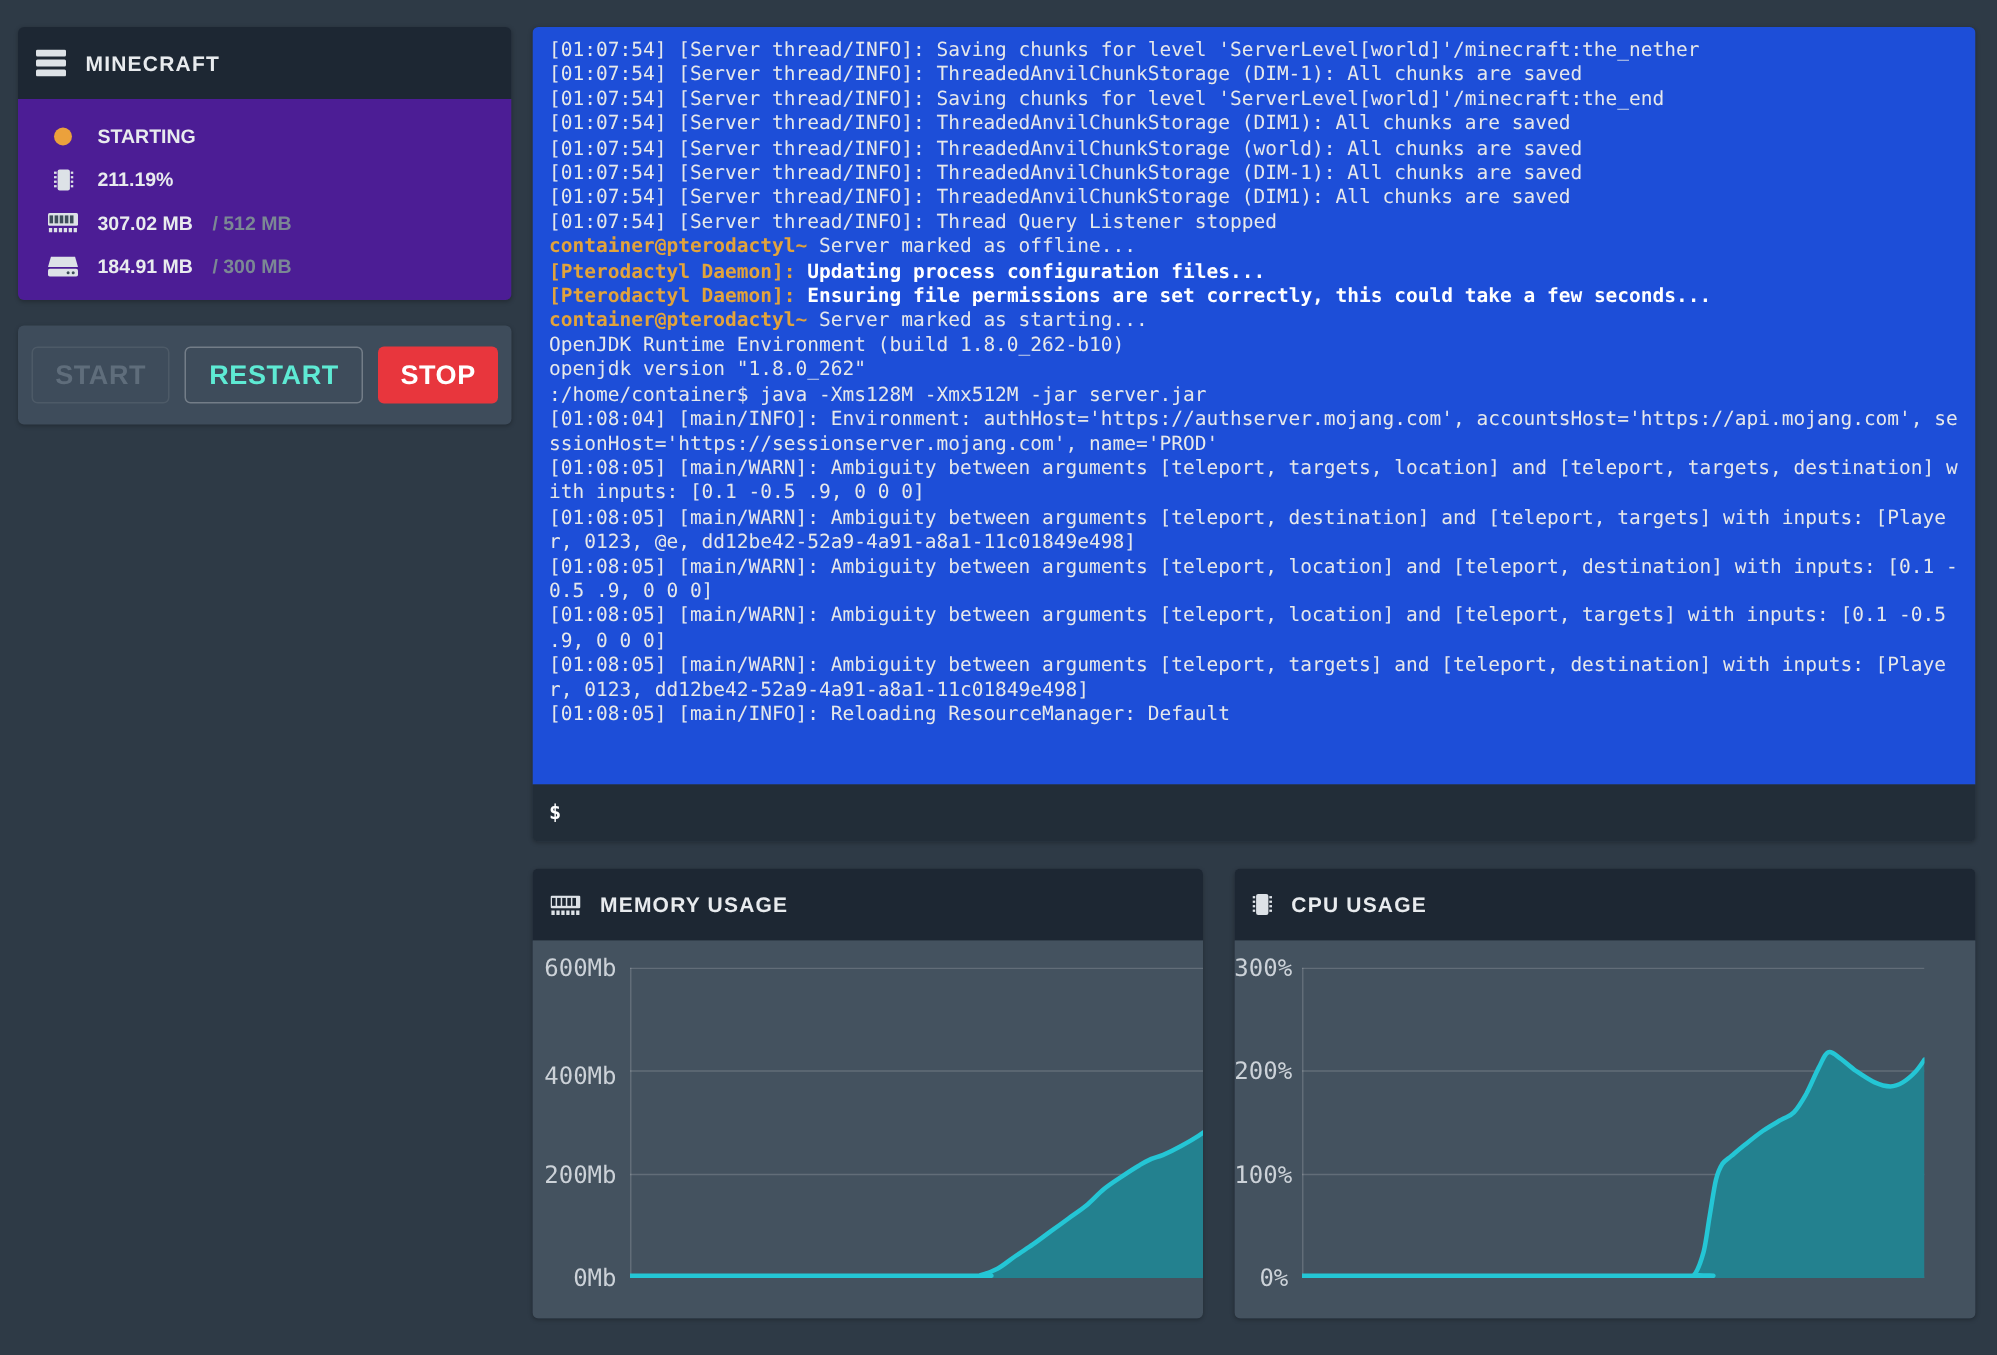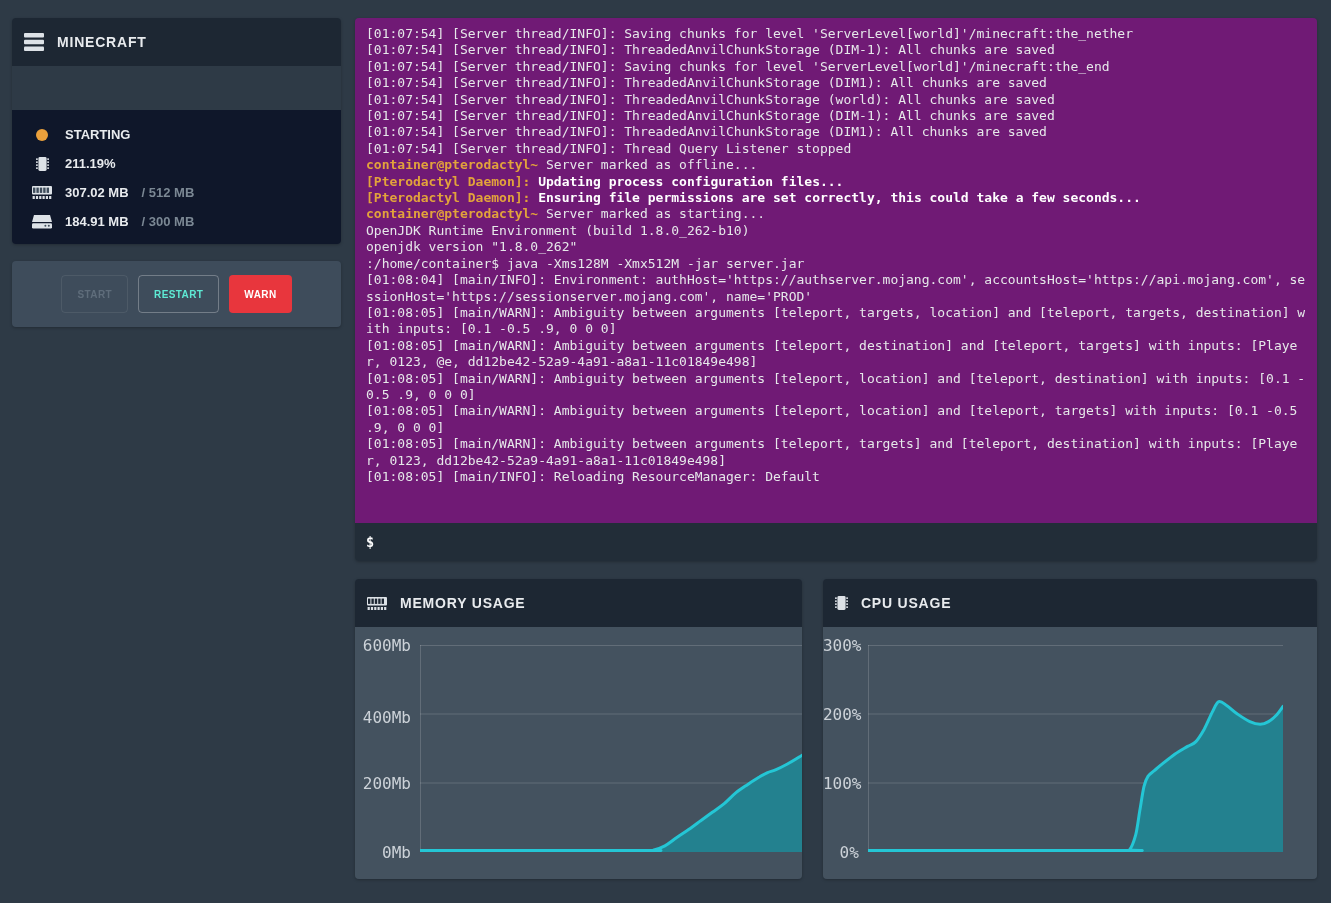--- a/index.html
+++ b/index.html
@@ -6,38 +6,38 @@
   #app{position:relative;width:1331px;height:903px;background:#2e3a46;overflow:hidden;
        font-family:"Liberation Sans",sans-serif;color:#e8ebee;}
   .card{border-radius:4px;overflow:hidden;box-shadow:0 1px 3px rgba(0,0,0,.25);}
   .card-header{display:flex;align-items:center;gap:13px;height:48px;background:#1d2733;
        padding:0 12px;--icon-bg:#1d2733;}
   .card-title{font-size:14px;font-weight:bold;letter-spacing:.8px;color:#e8ebee;}
   .icon{display:inline-flex;align-items:center;justify-content:center;color:#dde2e7;}
 
   
   .sidebar{position:absolute;left:12px;top:18px;width:329px;}
-  .status-body{background:#0f172a;padding:10px 0 8px 0;margin-top:44px;--icon-bg:#3e4c5b;}
+  .status-body{background:#4c1d95;padding:10px 0 8px 0;--icon-bg:#3e4c5b;}
   .status-row{display:flex;align-items:center;gap:13px;height:29px;padding:0 20px;
        font-size:13px;font-weight:bold;}
   .row-icon{width:20px;display:inline-flex;justify-content:center;color:#dde2e7;}
   .status-dot{width:12px;height:12px;border-radius:50%;display:inline-block;}
   .muted{color:#7b8894;font-weight:bold;}
   .power-card{margin-top:17px;height:66px;background:#3e4c5b;display:flex;align-items:center;
        justify-content:center;gap:10px;}
   .btn{height:38px;padding:0 15px;border-radius:4px;font-family:"Liberation Sans",sans-serif;
-       font-size:10px;font-weight:bold;letter-spacing:.4px;cursor:pointer;background:transparent;}
+       font-size:18px;font-weight:bold;letter-spacing:.4px;cursor:pointer;background:transparent;}
   .btn-start{color:#5f6d7b;border:1px solid rgba(255,255,255,.08);}
   .btn-restart{color:#5eead4;border:1px solid rgba(255,255,255,.28);}
   .btn-stop{color:#ffffff;border:none;}
 
   
   .main{position:absolute;left:355px;top:18px;width:962px;}
   .console-card{width:962px;}
-  .console-log{background:#701a75;height:505px;box-sizing:border-box;padding:8px 10px 8px 11px;
+  .console-log{background:#1d4ed8;height:505px;box-sizing:border-box;padding:8px 10px 8px 11px;
        font-family:"DejaVu Sans Mono",monospace;font-size:13px;line-height:16.4px;color:#e6e8ea;}
   .cline{white-space:pre-wrap;word-break:break-all;}
   .cline .prefix{color:#e2a33b;font-weight:bold;}
   .cline.daemon{font-weight:bold;color:#ffffff;}
   .console-input-bar{background:#222d38;height:38px;display:flex;align-items:center;
        padding:0 11px;gap:8px;}
   .console-prompt{font-family:"DejaVu Sans Mono",monospace;font-size:13.5px;font-weight:bold;color:#fff;}
   .console-input{flex:1;background:transparent;border:none;outline:none;color:#e6e8ea;
        font-family:"DejaVu Sans Mono",monospace;font-size:13px;}
 
@@ -124,21 +124,21 @@
           </span>
           <span>184.91 MB</span>
           <span class="muted">/ 300 MB</span>
         </div>
       </div>
     </section>
 
     <section class="card power-card">
       <button class="btn btn-start">START</button>
       <button class="btn btn-restart">RESTART</button>
-      <button class="btn btn-stop" style="background: rgb(232, 54, 61);">WARN</button>
+      <button class="btn btn-stop" style="background: rgb(232, 54, 61);">STOP</button>
     </section>
   </aside>
 
   <main class="main">
     <section class="card console-card">
       <div class="console-log">
           <div class="cline log">[01:07:54] [Server thread/INFO]: Saving chunks for level 'ServerLevel[world]'/minecraft:the_nether</div>
           <div class="cline log">[01:07:54] [Server thread/INFO]: ThreadedAnvilChunkStorage (DIM-1): All chunks are saved</div>
           <div class="cline log">[01:07:54] [Server thread/INFO]: Saving chunks for level 'ServerLevel[world]'/minecraft:the_end</div>
           <div class="cline log">[01:07:54] [Server thread/INFO]: ThreadedAnvilChunkStorage (DIM1): All chunks are saved</div>

